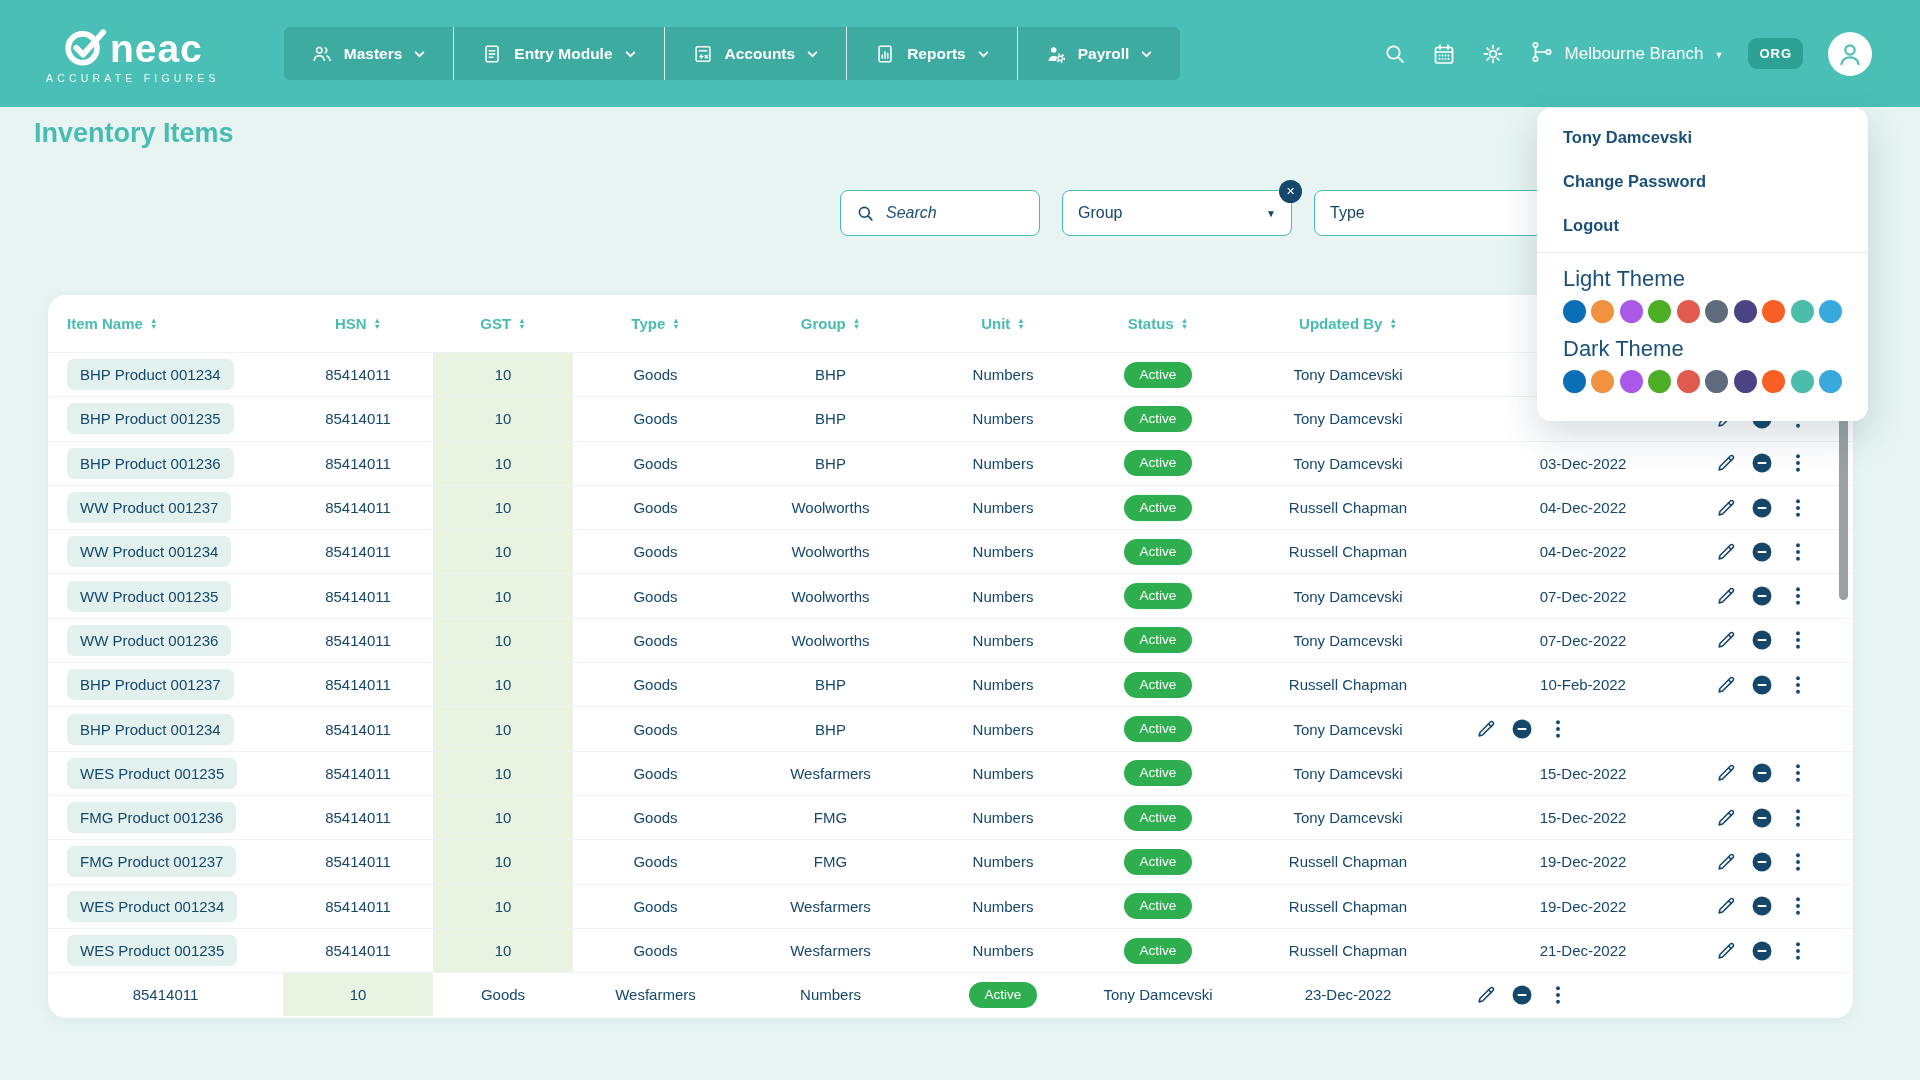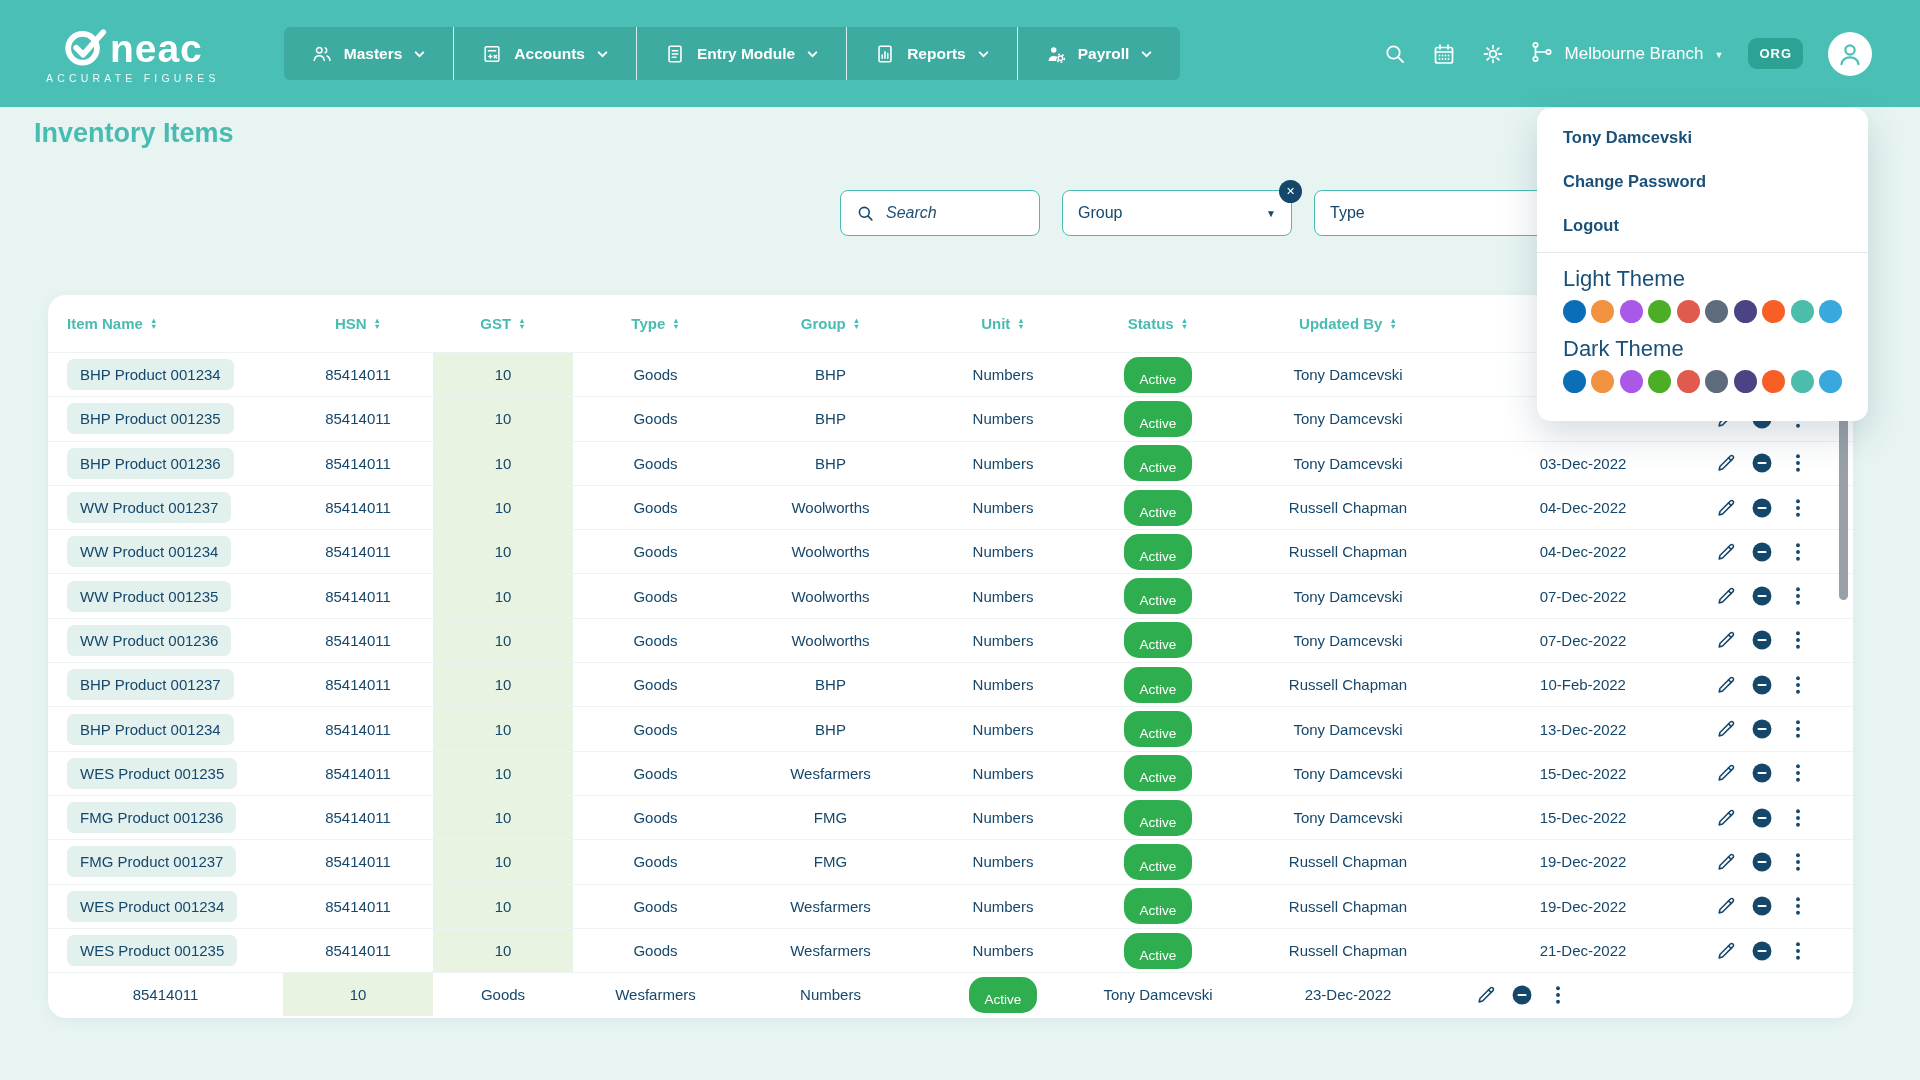--- a/index.html
+++ b/index.html
@@ -47,21 +47,21 @@
   .table-card { position:absolute; left:48px; top:295px; width:1805px; height:723px; background:#fff; border-radius:18px; box-shadow:0 3px 14px rgba(40,80,100,.06); overflow:hidden; }
   .trow { display:grid; grid-template-columns:235px 150px 140px 165px 185px 160px 150px 230px 240px 1fr; align-items:stretch; }
   .thead { height:57px; }
   .thead .cell { color:var(--accent,#49bcb2); font-weight:700; font-size:15px; }
   .cell { display:flex; align-items:center; justify-content:center; gap:7px; height:100%; }
   .cell.c-item { justify-content:flex-start; padding-left:19px; }
   .sort { display:flex; flex-direction:column; font-size:7.5px; line-height:5.5px; color:var(--accent,#49bcb2); }
   .rowline { height:44.3px; border-top:1px solid #edf2f3; font-size:15px; color:var(--navy,#15476b); font-weight:500; }
   .pill { background:var(--item-pill,#e3f1ee); border-radius:7px; padding:7px 13px; }
   .cell.c-gst { background:var(--gst-column,#e9f3e1); }
-  .badge { background:var(--active-badge,#2fae4f); color:#fff; border-radius:15px; padding:15px 16px 6px; font-size:13.5px; font-weight:500; }
+  .badge { background:var(--active-badge,#2fae4f); color:#fff; border-radius:15px; padding:5px 16px 6px; font-size:13.5px; font-weight:500; }
   .cell.c-actions { justify-content:flex-start; gap:14px; padding-left:12px; }
   .act { cursor:pointer; } .act svg { width:22px; height:22px; display:block; }
   .scroll-thumb { position:absolute; right:5px; top:70px; width:9px; height:235px; border-radius:5px; background:#99a1a7; cursor:grab; }
 
   
   .user-menu { position:absolute; left:1537px; top:108px; width:331px; background:#fff; border-radius:14px; box-shadow:0 14px 36px rgba(25,60,90,.18); z-index:50; padding:7px 26px 22px; }
   .menu-item { height:44px; display:flex; align-items:center; font-size:16.5px; font-weight:700; color:#1a5078; cursor:pointer; }
   .menu-divider { height:1px; background:#e7eaeb; margin:5px -26px; }
   .theme-label { margin-top:9px; height:34px; display:flex; align-items:center; font-size:22px; font-weight:400; color:#1a5078; }
   .swatches { display:flex; gap:5.5px; margin-top:4px; margin-bottom:6px; }
@@ -96,42 +96,42 @@
           </span>
           <span>Masters</span>
           <span class="chev">
             <svg viewBox="0 0 12 12" fill="none" stroke="#fff" stroke-width="1.8" stroke-linecap="round">
               <path d="M2.5 4l3.5 3.5L9.5 4"></path>
             </svg>
           </span>
         </div>
         <div class="nav-btn">
           <span class="nav-ico">
+            <svg viewBox="0 0 24 24" fill="none" stroke="#fff" stroke-width="1.7" stroke-linecap="round">
+              <rect x="5.5" y="3.5" width="13" height="17" rx="1.5"></rect>
+              <path d="M9 8.5h6M9 12h6M9 15.5h4"></path>
+            </svg>
+          </span>
+          <span>Entry Module</span>
+          <span class="chev">
+            <svg viewBox="0 0 12 12" fill="none" stroke="#fff" stroke-width="1.8" stroke-linecap="round">
+              <path d="M2.5 4l3.5 3.5L9.5 4"></path>
+            </svg>
+          </span>
+        </div>
+        <div class="nav-btn">
+          <span class="nav-ico">
             <svg viewBox="0 0 24 24" fill="none" stroke="#fff" stroke-width="1.6" stroke-linecap="round">
               <rect x="4.5" y="4" width="15" height="16" rx="1.5"></rect>
               <path d="M8 8.5h8"></path>
               <path d="M8.6 14.8h3.2M10.2 13.2v3.2"></path>
               <path d="M14.4 13.6l2.6 2.6M17 13.6l-2.6 2.6"></path>
             </svg>
           </span>
           <span>Accounts</span>
-          <span class="chev">
-            <svg viewBox="0 0 12 12" fill="none" stroke="#fff" stroke-width="1.8" stroke-linecap="round">
-              <path d="M2.5 4l3.5 3.5L9.5 4"></path>
-            </svg>
-          </span>
-        </div>
-        <div class="nav-btn">
-          <span class="nav-ico">
-            <svg viewBox="0 0 24 24" fill="none" stroke="#fff" stroke-width="1.7" stroke-linecap="round">
-              <rect x="5.5" y="3.5" width="13" height="17" rx="1.5"></rect>
-              <path d="M9 8.5h6M9 12h6M9 15.5h4"></path>
-            </svg>
-          </span>
-          <span>Entry Module</span>
           <span class="chev">
             <svg viewBox="0 0 12 12" fill="none" stroke="#fff" stroke-width="1.8" stroke-linecap="round">
               <path d="M2.5 4l3.5 3.5L9.5 4"></path>
             </svg>
           </span>
         </div>
         <div class="nav-btn">
           <span class="nav-ico">
             <svg viewBox="0 0 24 24" fill="none" stroke="#fff" stroke-width="1.7" stroke-linecap="round">
               <rect x="5.5" y="3.5" width="13" height="17" rx="1.5"></rect>
@@ -593,21 +593,20 @@
           </div>
           <div class="cell">85414011</div>
           <div class="cell c-gst">10</div>
           <div class="cell">Goods</div>
           <div class="cell">BHP</div>
           <div class="cell">Numbers</div>
           <div class="cell">
             <span class="badge">Active</span>
           </div>
           <div class="cell">Tony Damcevski</div>
-          <div class="cell">13-Dec-2022</div>
           <div class="cell c-actions">
             <span class="act">
               <svg viewBox="0 0 24 24" fill="none" stroke="#15476b" stroke-width="1.7" stroke-linejoin="round" stroke-linecap="round">
                 <path d="M4.5 19.5l.9-3.7L16.8 4.4c.8-.8 2.1-.8 2.8 0 .8.8.8 2.1 0 2.8L8.2 18.6l-3.7.9Z"></path>
                 <path d="M14.8 6.4l2.8 2.8"></path>
               </svg>
             </span>
             <span class="act">
               <svg viewBox="0 0 24 24">
                 <circle cx="12" cy="12" r="10.3" fill="#15476b"></circle>

